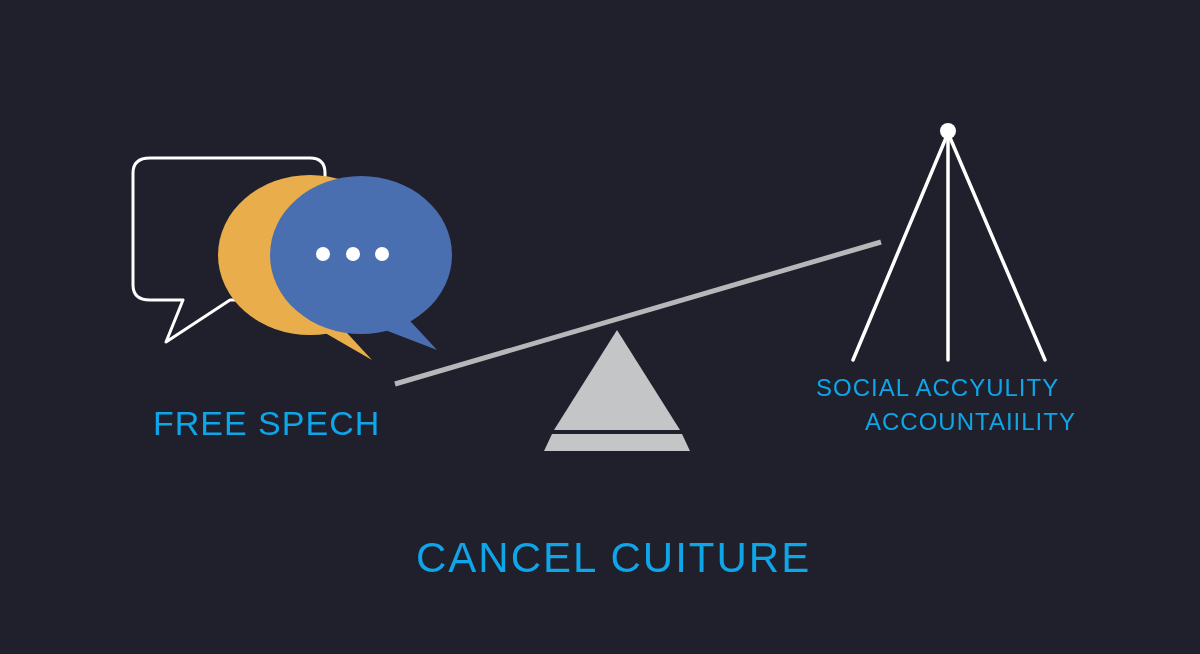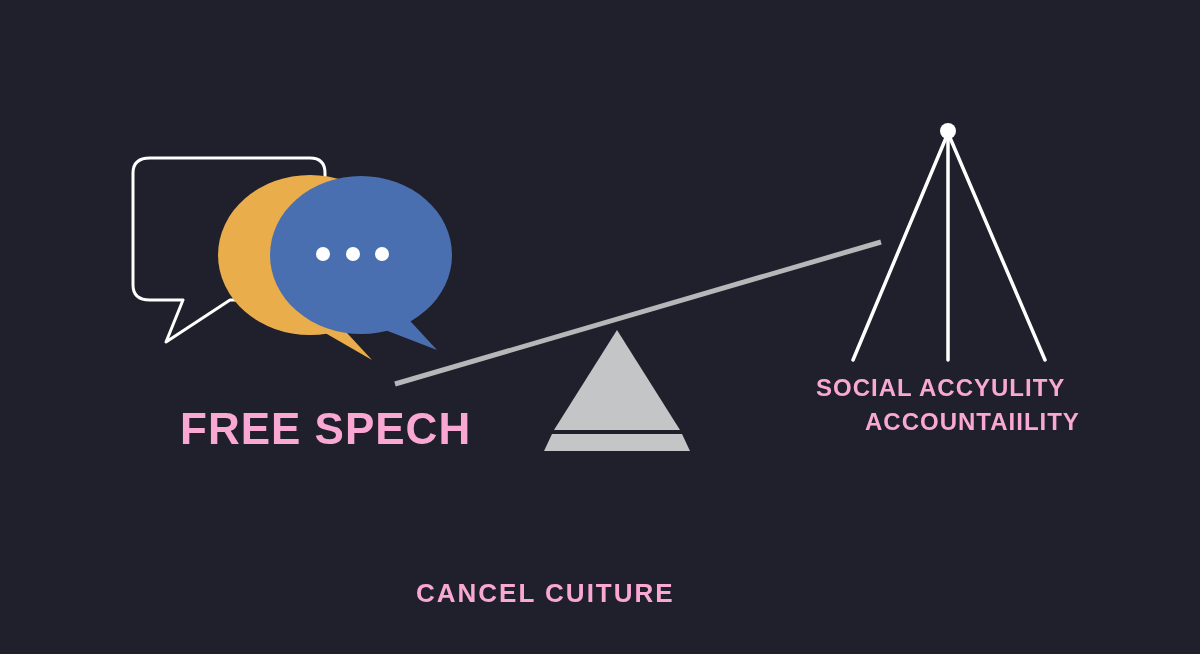--- a/index.html
+++ b/index.html
@@ -1,23 +1,23 @@
 <!DOCTYPE html>
 <html><head>
 <meta charset="utf-8">
 <style>
   html, body { margin:0; padding:0; }
   body { width:1200px; height:654px; background:#1f202b; overflow:hidden; position:relative;
          font-family:"Liberation Sans", "DejaVu Sans", sans-serif; }
   svg.art { position:absolute; left:0; top:0; }
-  .label { position:absolute; color:#f9a8d4; font-weight:bold; letter-spacing:1px; white-space:nowrap; }
-  .free { left:180px; top:404px; font-size:44px; }
+  .label { position:absolute; color:#0ea5e9; font-weight:normal; letter-spacing:1px; white-space:nowrap; }
+  .free { left:153px; top:404px; font-size:34px; }
   .social1 { left:816px; top:374px; font-size:24px; }
   .social2 { left:843px; top:408px; font-size:24px;margin-left:22px; }
-  .cancel { left:416px; top:578px; font-size:26px; letter-spacing:2px; }
+  .cancel { left:416px; top:534px; font-size:42px; letter-spacing:2px; }
 </style>
 </head>
 <body>
 
 <svg class="art" width="1200" height="654" viewBox="0 0 1200 654">
 
   <g>
     <path d="M150,158 L310,158 Q325,158 325,173 L325,285 Q325,300 310,300 L230,300 L166,342 L183,300 L150,300 Q133,300 133,285 L133,173 Q133,158 150,158 Z" fill="none" stroke="#ffffff" stroke-width="3" stroke-linejoin="round"></path>
   </g>
 

